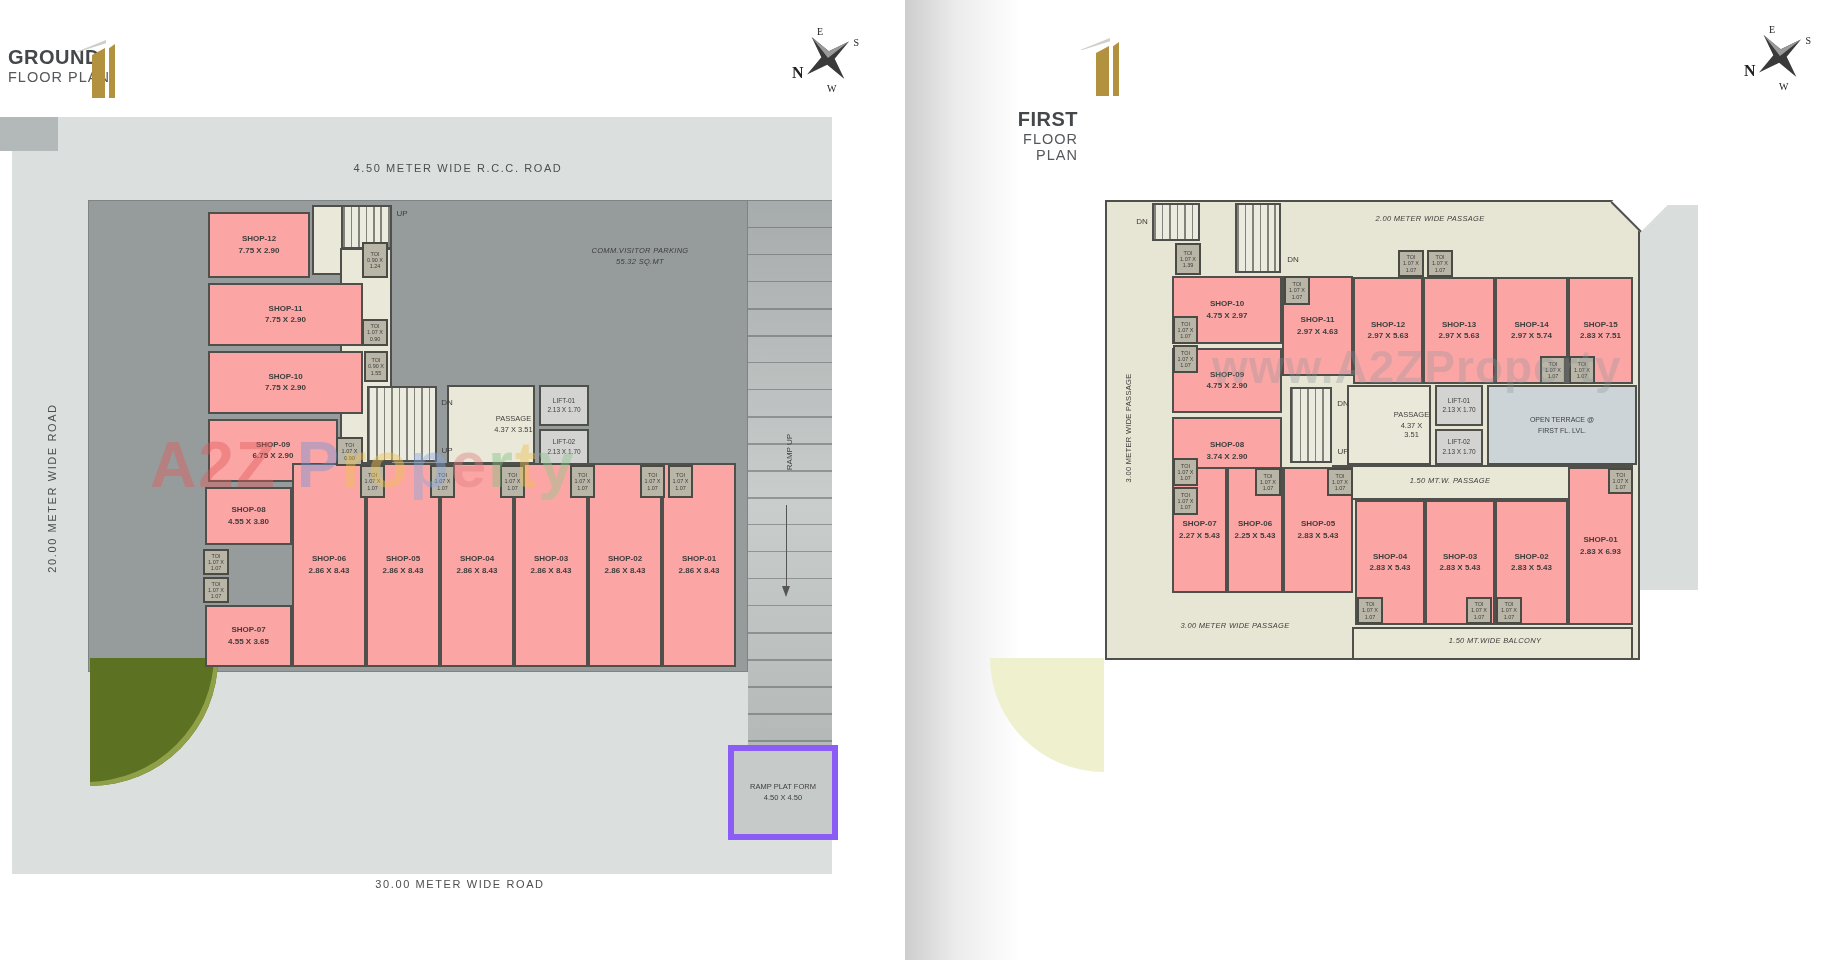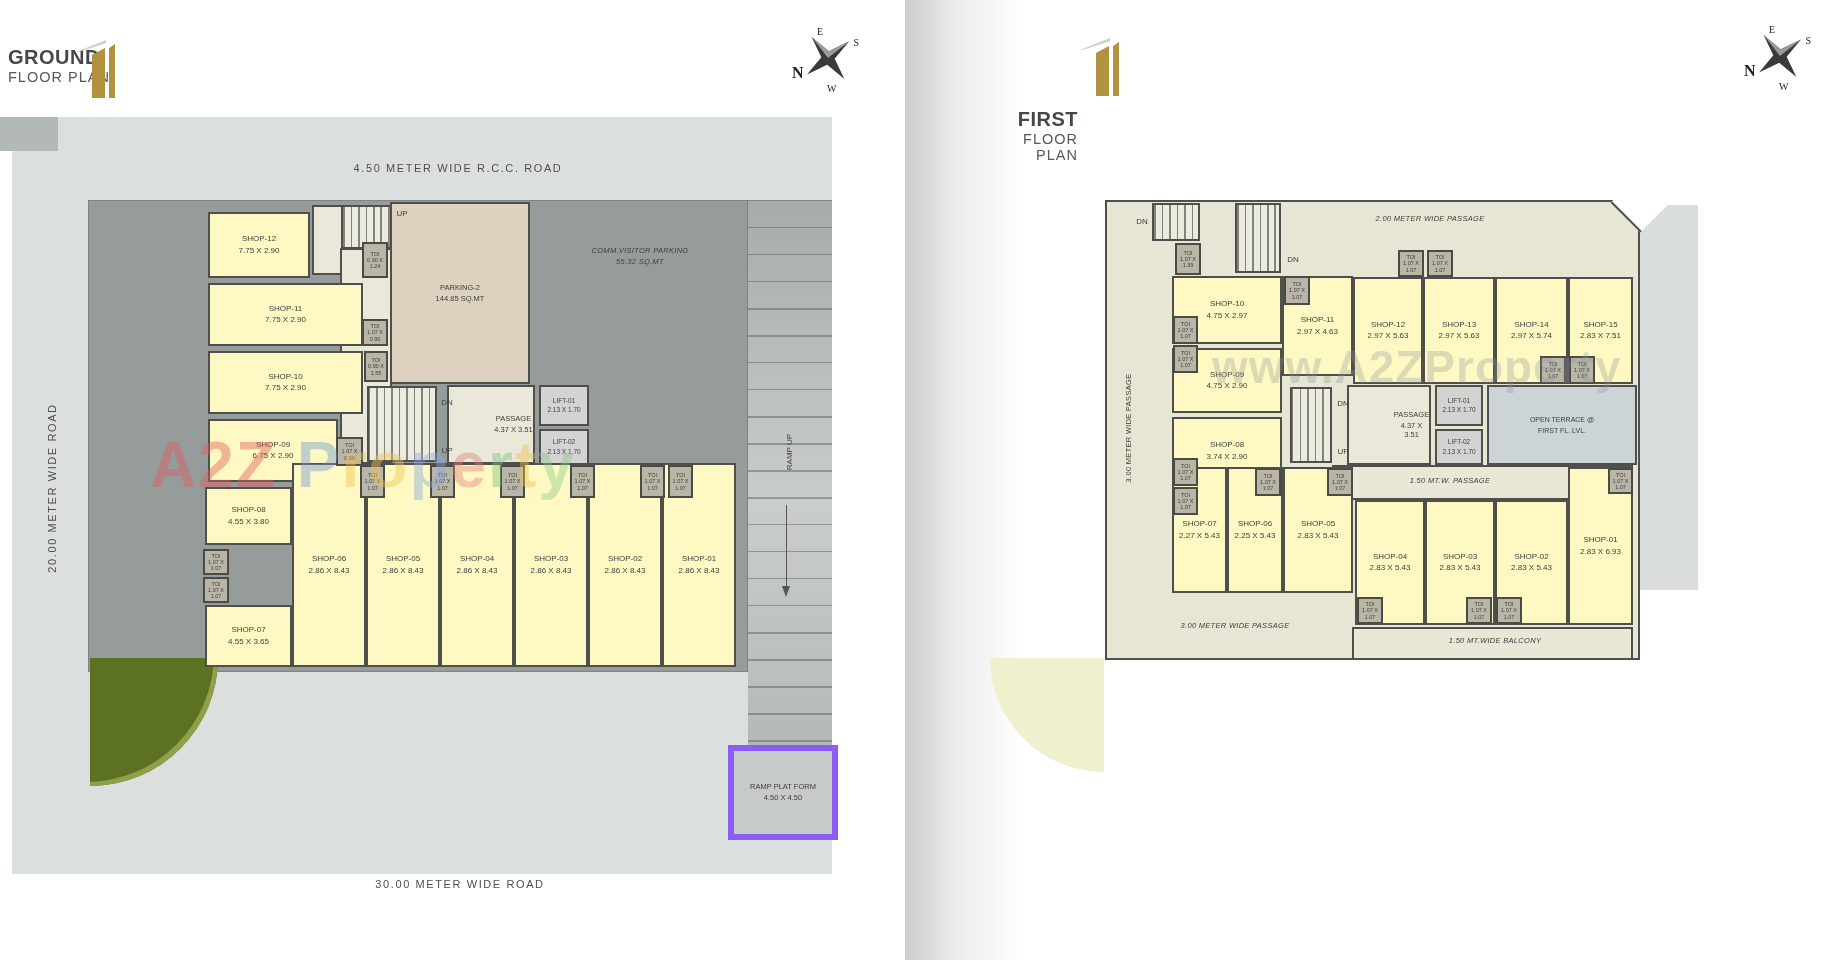--- a/index.html
+++ b/index.html
@@ -4,21 +4,21 @@
 <style>
   html,body{margin:0;padding:0;background:#fff;}
   .canvas{position:relative;width:1827px;height:960px;background:#ffffff;
     font-family:"Liberation Sans",sans-serif;overflow:hidden;color:#3e3e3c;}
   .shade{position:absolute;left:905px;top:0;width:115px;height:960px;
     background:linear-gradient(90deg,#cdcdcd 0,#ececec 45%,#ffffff 100%);z-index:0;}
   .plan{position:absolute;left:0;top:0;width:100%;height:100%;z-index:1;}
   .room{position:absolute;box-sizing:border-box;border:2px solid #4f4f4c;
     display:flex;align-items:center;justify-content:center;text-align:center;z-index:3;}
   .rl{display:flex;flex-direction:column;line-height:1.3;gap:1px;}
-  .shop{background:#fef9c3;font-size:8px;}
+  .shop{background:#fca5a5;font-size:8px;font-weight:bold;}
   .toi{background:#bab6a7;border-color:#4b4b45;font-size:5.5px;line-height:1.15;z-index:6;padding:0;}
   .toi .rl{line-height:1.15;gap:0;}
   .lift{background:#d3d3d1;font-size:6.5px;z-index:4;}
   .passage{background:#eae8d9;font-size:7.5px;z-index:3;padding-left:45px;}
   .pstrip{background:#e9e7d6;border-width:2px;font-size:7px;z-index:2;}
   .parking{background:#ddd2bd;font-size:7.5px;z-index:2;}
   .terrace{background:#ccd4d7;font-size:7px;}
   .stairs{background:repeating-linear-gradient(90deg,#83837c 0 1.5px,#ecebdf 1.5px 7.5px);z-index:5;}
   .road{background:#dbe0df;border:none;z-index:0;}
   .curb{background:#b3b9b8;border:none;z-index:1;}
@@ -108,26 +108,20 @@
         <div class="rl">
           <span>RAMP PLAT FORM</span>
           <span>4.50 X 4.50</span>
         </div>
       </div>
       <div class="room bldg" style="left: 88px; top: 200px; width: 660px; height: 472px;"></div>
       <div class="room green" style="left: 90px; top: 658px; width: 128px; height: 128px;"></div>
       <div class="room passage" style="left: 312px; top: 205px; width: 80px; height: 70px;"></div>
       <div class="room passage" style="left: 340px; top: 248px; width: 52px; height: 216px;"></div>
       <div class="room stairs" style="left: 341px; top: 205px; width: 51px; height: 44px;"></div>
-      <div class="room parking" style="left: 390px; top: 202px; width: 140px; height: 182px;">
-        <div class="rl">
-          <span>PARKING-2</span>
-          <span>144.85 SQ.MT</span>
-        </div>
-      </div>
       <div class="room label" style="left: 565px; top: 242px; width: 150px; height: 28px;">
         <div class="rl">
           <span>COMM.VISITOR PARKING</span>
           <span>55.32 SQ.MT</span>
         </div>
       </div>
       <div class="room shop" style="left: 208px; top: 212px; width: 102px; height: 66px;">
         <div class="rl">
           <span>SHOP-12</span>
           <span>7.75 X 2.90</span>

